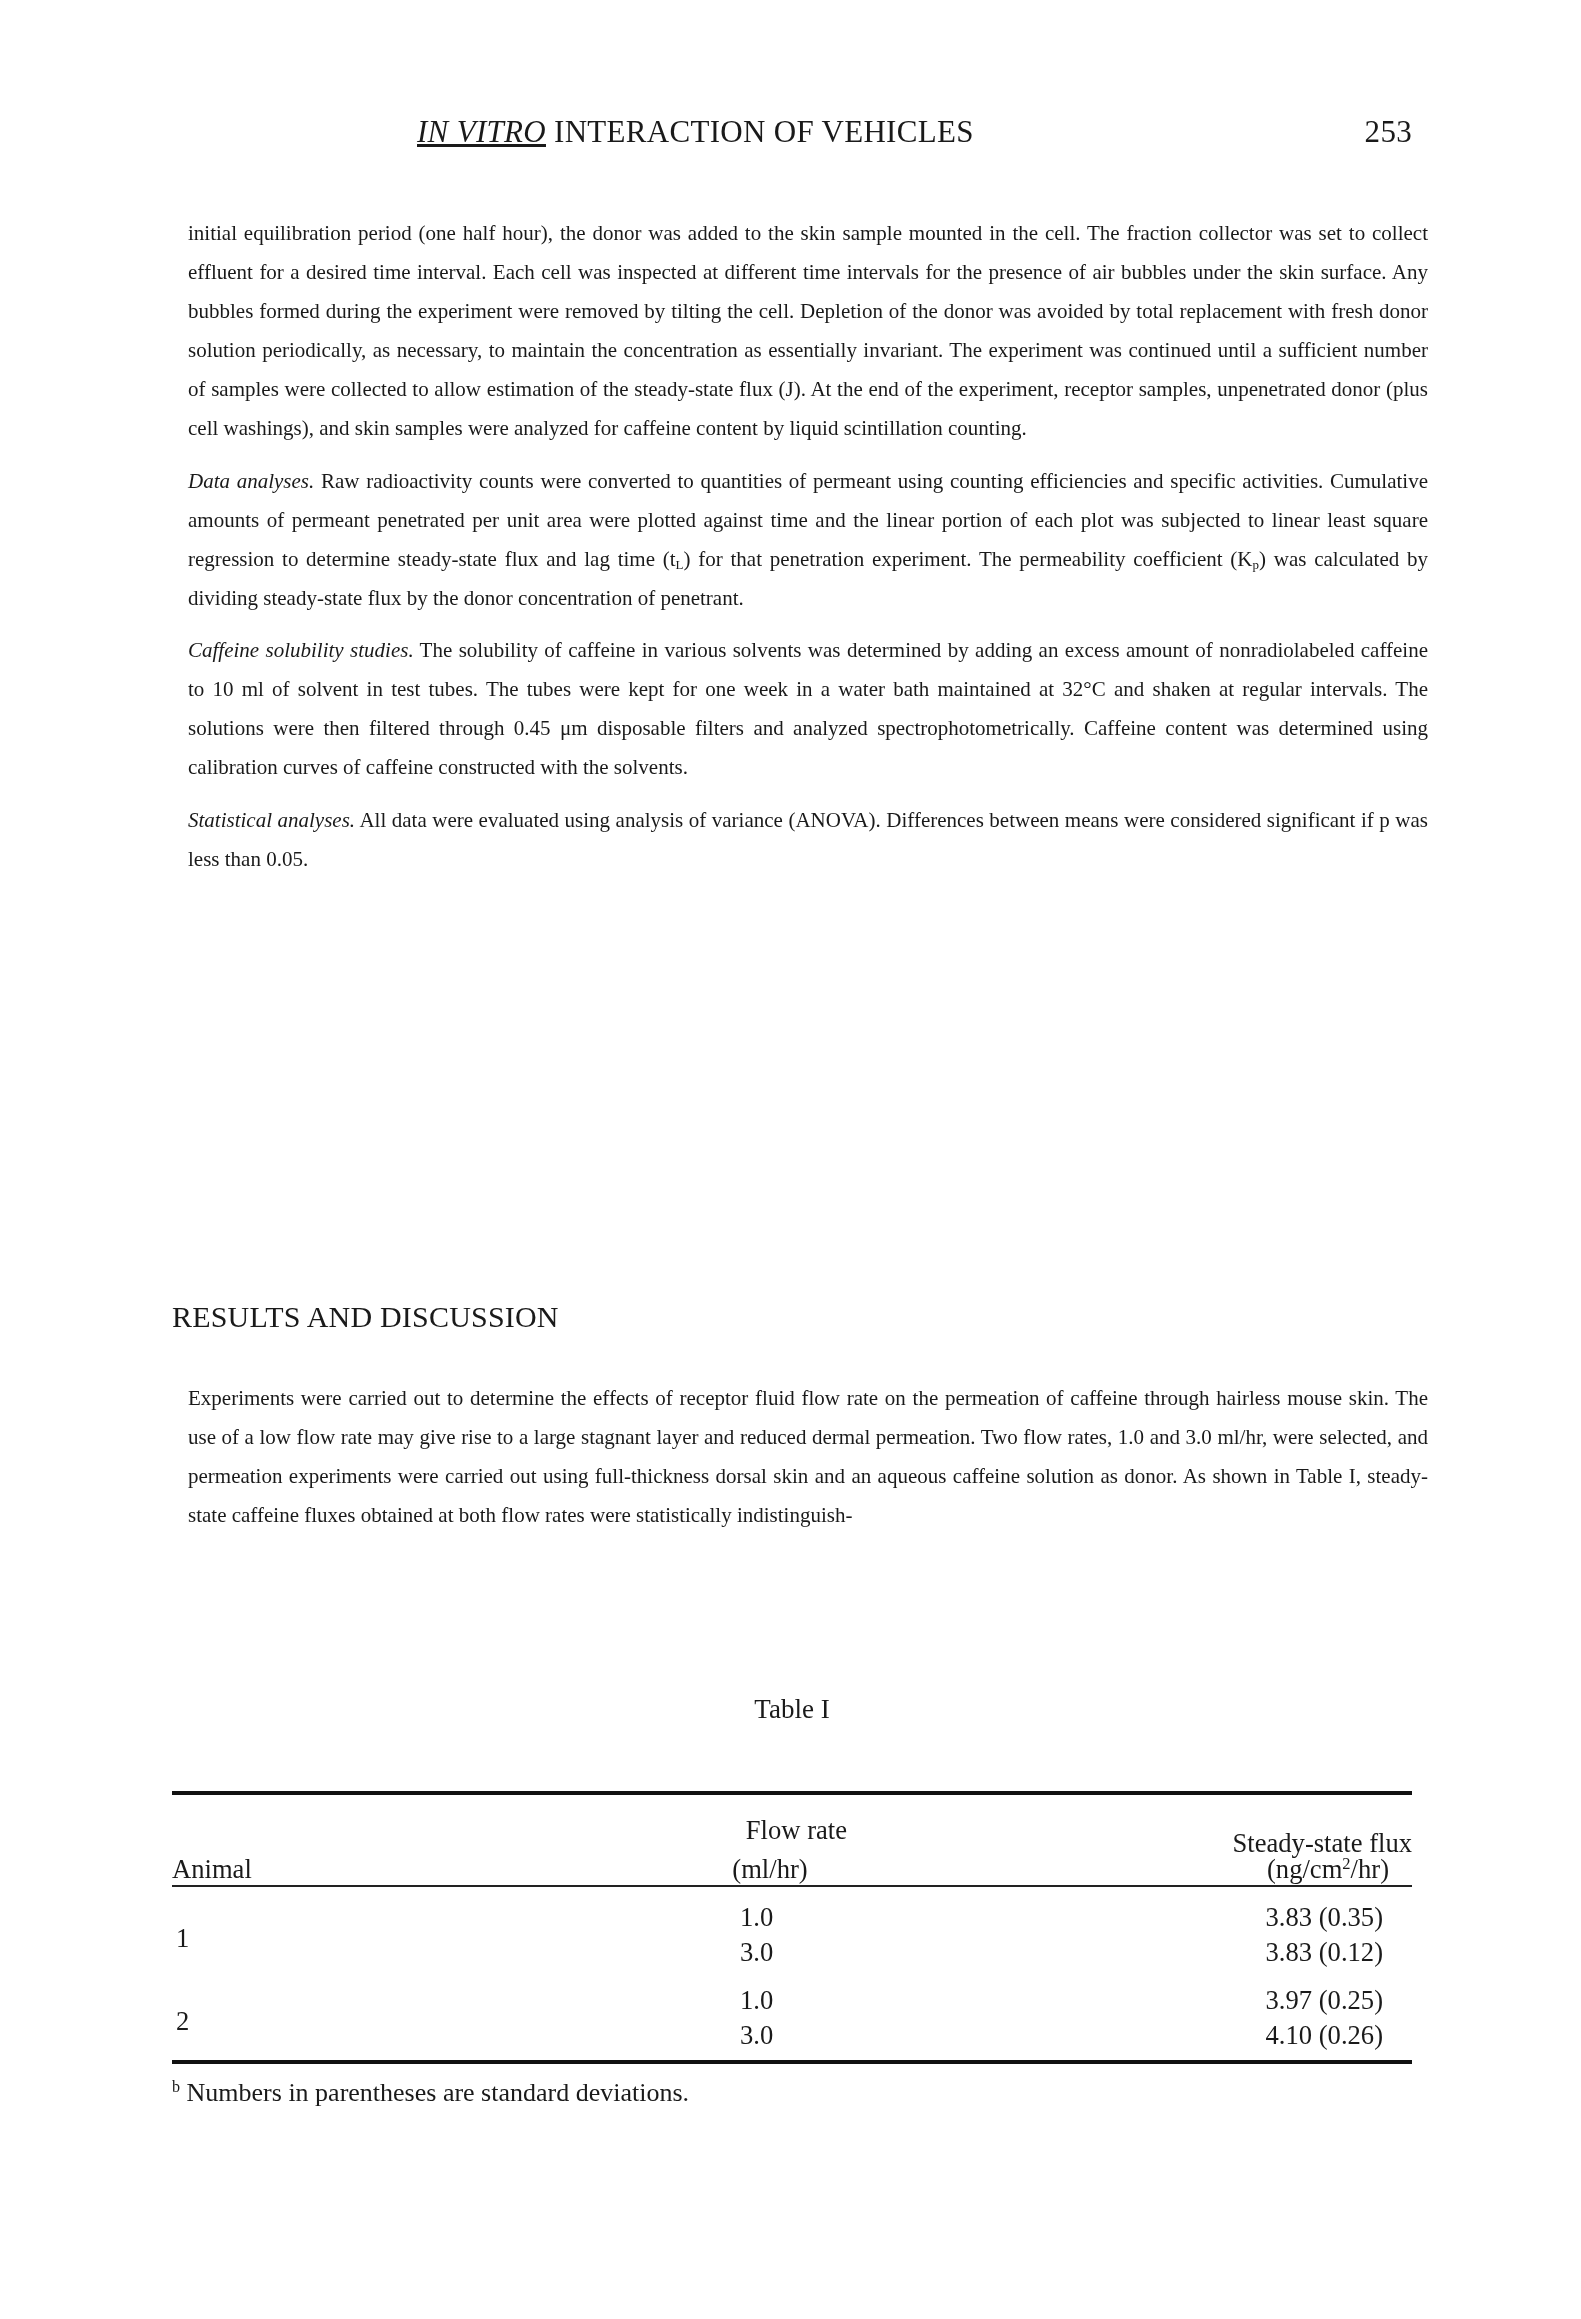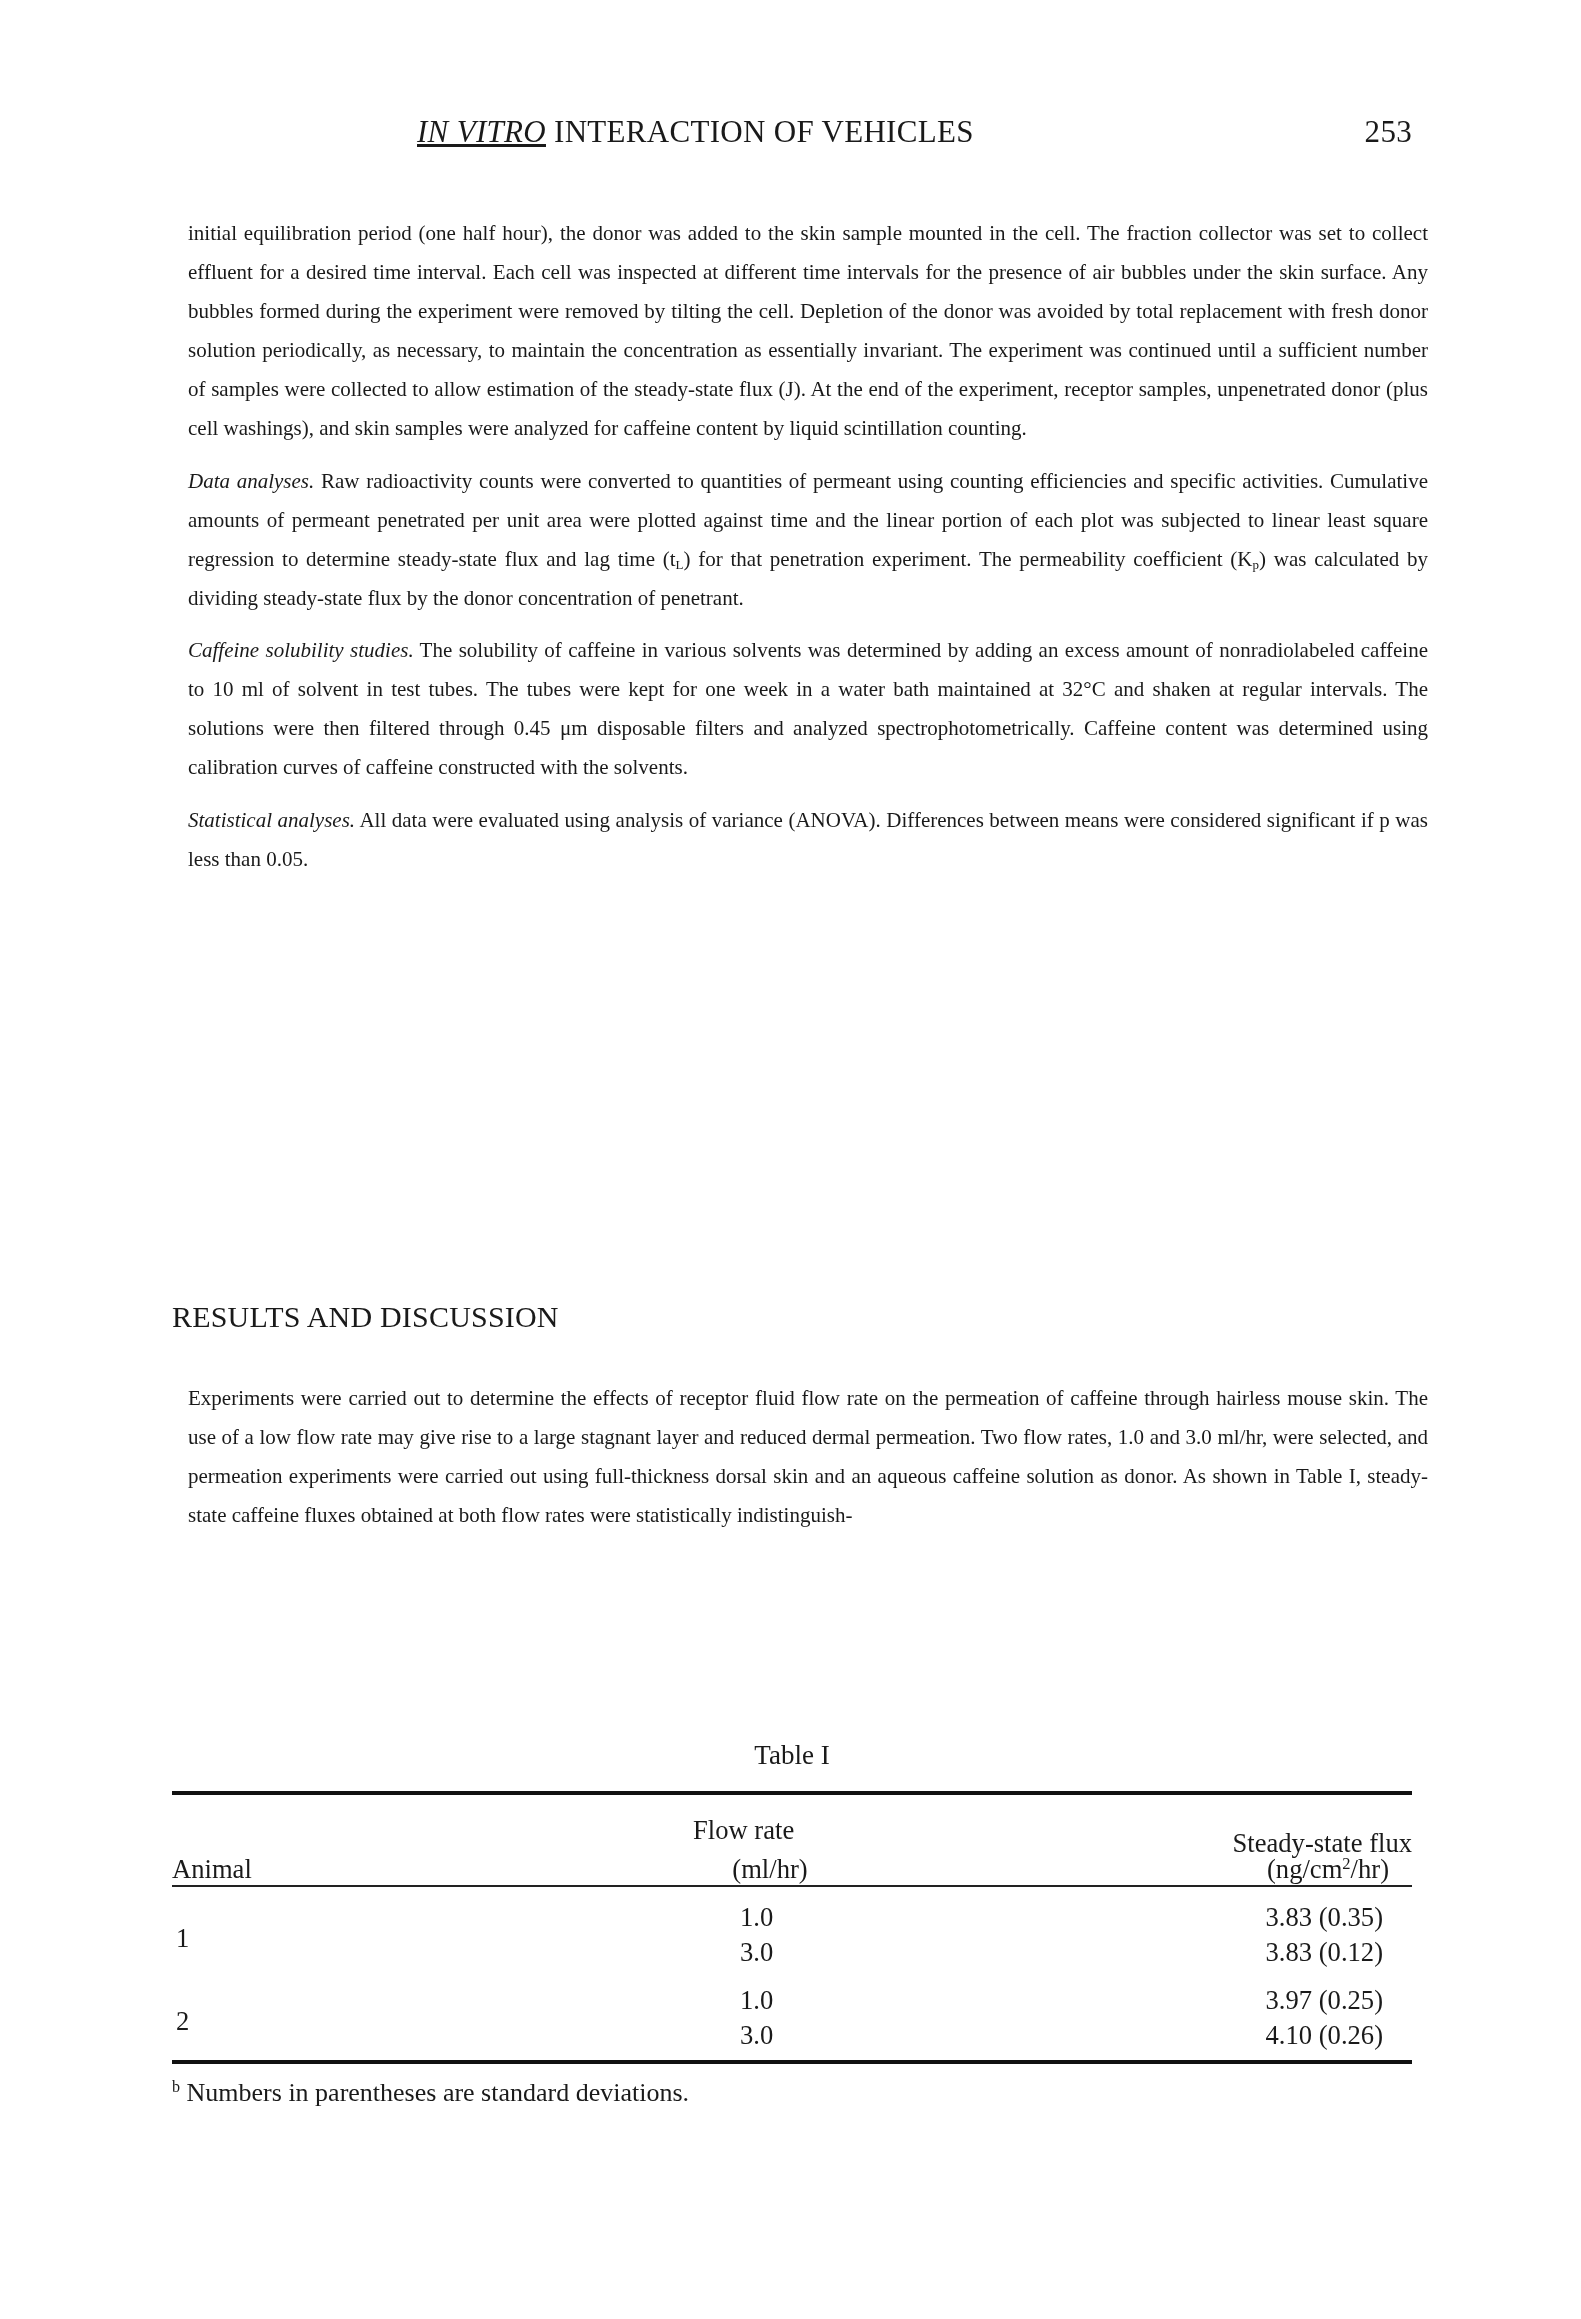--- a/index.html
+++ b/index.html
@@ -9,21 +9,21 @@
   .running-head .title { position:absolute; left:245px; }
   .running-head .title i { font-style:italic;text-decoration:underline; }
   .running-head .pagenum { position:absolute; right:0; }
   .body-text { position:absolute; left:16px; width:1240px; font-size:21px; line-height:39px; text-align:justify; }
   .body-text p { margin:0; }
   .body-text .para-gap { margin-top:13.5px; }
   .run-in { font-style:italic; }
   sub { font-size:0.62em; vertical-align:-0.25em; line-height:0; }
   sup { font-size:0.62em; vertical-align:0.55em; line-height:0; }
   .heading { position:absolute; left:0; top:1300px; font-size:30px; letter-spacing:0.2px; }
-  .table-title { position:absolute; left:0; width:1240px; top:1693px; text-align:center; font-size:26px; line-height:33px;margin-top:46px; }
+  .table-title { position:absolute; left:0; width:1240px; top:1693px; text-align:center; font-size:26px; line-height:33px; }
   .table-title .label { font-size:27px; }
   .rule-thick { position:absolute; left:0; width:1240px; height:3.9px; background:#111; }
   .rule-thin { position:absolute; left:0; width:1240px; height:2.4px; background:#222; }
   .tbl { position:absolute; left:0; width:1240px; font-size:26.6px; line-height:35px; }
   .cell { position:absolute; white-space:nowrap; }
   .footnotes { position:absolute; left:0; top:2046px; font-size:26px; line-height:33px; }
 </style>
 </head>
 <body>
 
@@ -51,21 +51,21 @@
   </div>
 
   <div class="table-title">
     <div class="label">Table I</div>
   </div>
 
   <div class="rule-thick" style="top:1791px;"></div>
 
   <div class="tbl" style="top:1813px;">
     <span class="cell" style="left:0; top:39px;">Animal</span>
-    <span class="cell" style="left:521px; width:154px; text-align:left; top:0;">Flow rate</span>
+    <span class="cell" style="left:521px; width:154px; text-align:right; top:0;">Flow rate</span>
     <span class="cell" style="left:521px; width:154px; text-align:center; top:39px;">(ml/hr)</span>
     <span class="cell" style="right:0; top:13px; ">Steady-state flux</span>
     <span class="cell" style="right:23px; top:39px; text-align:right;"><span>(ng/cm</span><sup>2</sup><span>/hr)</span></span>
   </div>
 
   <div class="rule-thin" style="top:1885px;"></div>
 
   <div class="tbl" style="top:1900px;">
     <div>
       <span class="cell" style="left:3.9px; top:21px;">1</span>

